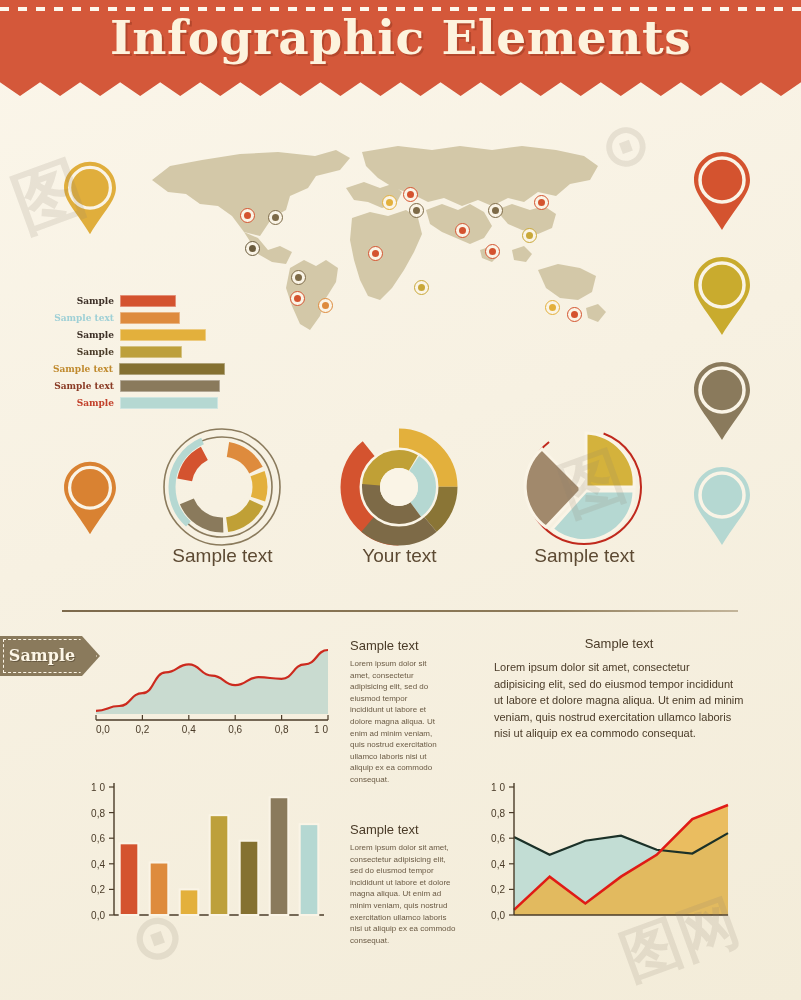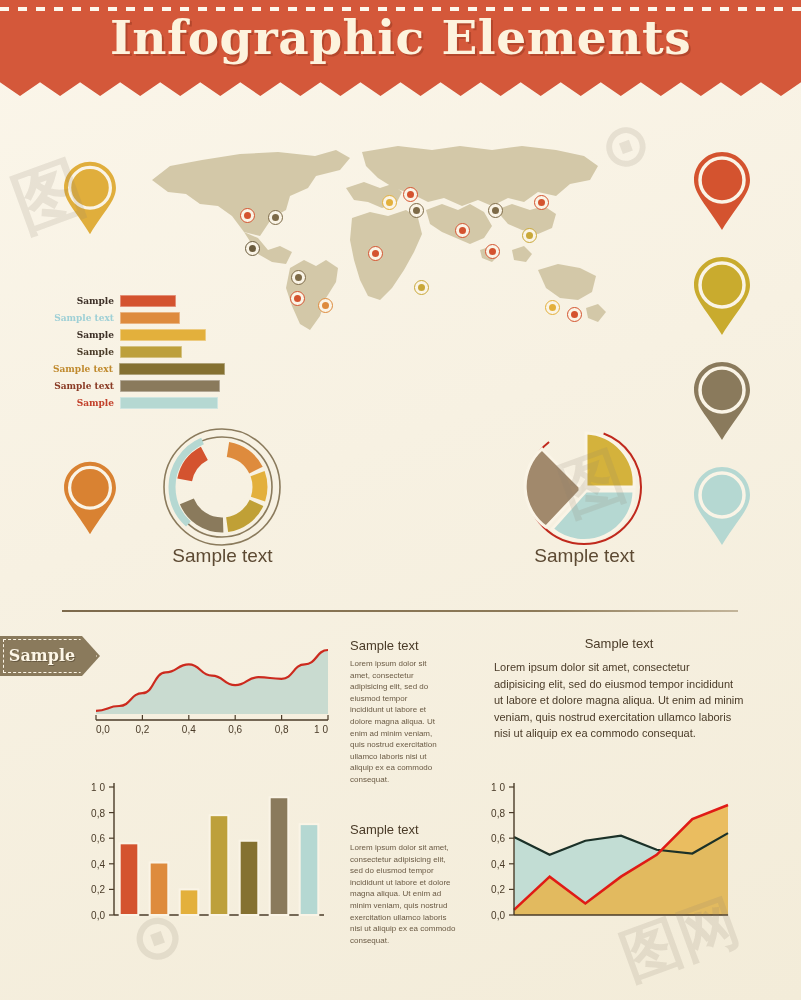--- a/index.html
+++ b/index.html
@@ -270,20 +270,38 @@
         <circle cx="67" cy="62" r="38" stroke="#8a7a5c" stroke-dasharray="46 193" stroke-dashoffset="-118" transform="rotate(-90 67 62)"></circle>
         <circle cx="67" cy="62" r="38" stroke="#d4532f" stroke-dasharray="34 205" stroke-dashoffset="-186" transform="rotate(-90 67 62)"></circle>
         <circle cx="67" cy="62" r="38" stroke="#de8b3d" stroke-dasharray="36 203" stroke-dashoffset="-6" transform="rotate(-90 67 62)"></circle>
         <circle cx="67" cy="62" r="38" stroke="#e3b03c" stroke-dasharray="26 213" stroke-dashoffset="-46" transform="rotate(-90 67 62)"></circle>
         <circle cx="67" cy="62" r="38" stroke="#c0a036" stroke-dasharray="38 201" stroke-dashoffset="-76" transform="rotate(-90 67 62)"></circle>
       </g>
     </svg>
     <div class="viz-caption">Sample text</div>
   </div>
 
+  <div class="viz" style="left:332px;top:425px;width:135px;height:155px;">
+    <svg width="135" height="125" viewBox="0 0 135 125" xmlns="http://www.w3.org/2000/svg">
+      <g fill="none" stroke-width="21">
+        <circle cx="67" cy="62" r="48" stroke="#d4532f" stroke-dasharray="118 184" stroke-dashoffset="-151" transform="rotate(-90 67 62)"></circle>
+        <circle cx="67" cy="62" r="48" stroke="#e3b03c" stroke-dasharray="75 227" stroke-dashoffset="-0" transform="rotate(-90 67 62)"></circle>
+        <circle cx="67" cy="62" r="48" stroke="#8a7536" stroke-dasharray="42 260" stroke-dashoffset="-75" transform="rotate(-90 67 62)"></circle>
+        <circle cx="67" cy="62" r="48" stroke="#7d6a47" stroke-dasharray="67 235" stroke-dashoffset="-117" transform="rotate(-90 67 62)"></circle>
+      </g>
+      <circle cx="67" cy="62" r="37.5" fill="none" stroke="#faf4e6" stroke-width="4"></circle>
+      <g fill="none" stroke-width="18">
+        <circle cx="67" cy="62" r="28" stroke="#c0a036" stroke-dasharray="59 117" stroke-dashoffset="-132" transform="rotate(-90 67 62)"></circle>
+        <circle cx="67" cy="62" r="28" stroke="#b5d8d2" stroke-dasharray="54 122" stroke-dashoffset="-16" transform="rotate(-90 67 62)"></circle>
+        <circle cx="67" cy="62" r="28" stroke="#7d6a47" stroke-dasharray="64 112" stroke-dashoffset="-70" transform="rotate(-90 67 62)"></circle>
+      </g>
+      <circle cx="67" cy="62" r="19" fill="#faf4e6"></circle>
+    </svg>
+    <div class="viz-caption">Your text</div>
+  </div>
 
   <div class="viz" style="left:512px;top:425px;width:145px;height:155px;">
     <svg width="145" height="125" viewBox="0 0 145 125" xmlns="http://www.w3.org/2000/svg">
       <circle cx="72" cy="62" r="57" fill="none" stroke="#c0291d" stroke-width="2" stroke-dasharray="300 58" stroke-dashoffset="-20" transform="rotate(-90 72 62)"></circle>
       <path d="M74,58 L74,8 A50,50 0 0,1 122,62 L74,62 Z" fill="#d4b23c" stroke="#faf4e6" stroke-width="3"></path>
       <path d="M74,66 L122,66 A50,50 0 0,1 40,104 L74,66 Z" fill="#b5d8d2" stroke="#faf4e6" stroke-width="3"></path>
       <path d="M68,62 L30,24 A50,50 0 0,0 34,102 L68,66 Z" fill="#a1896c" stroke="#faf4e6" stroke-width="3"></path>
     </svg>
     <div class="viz-caption">Sample text</div>
   </div>

